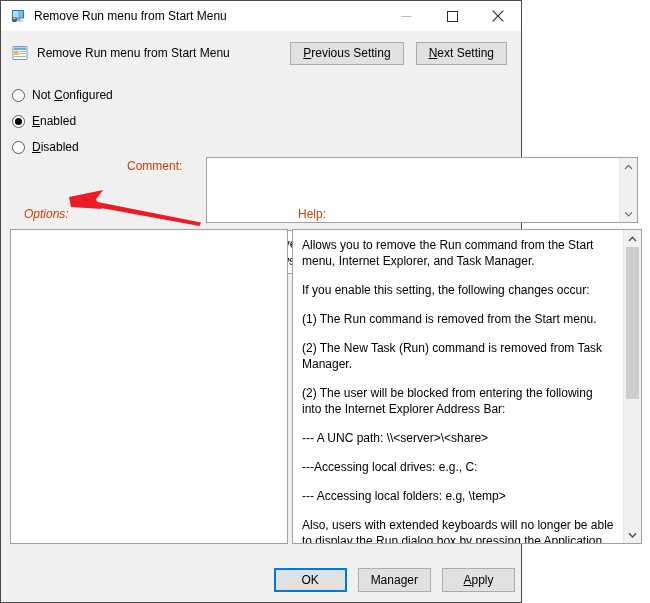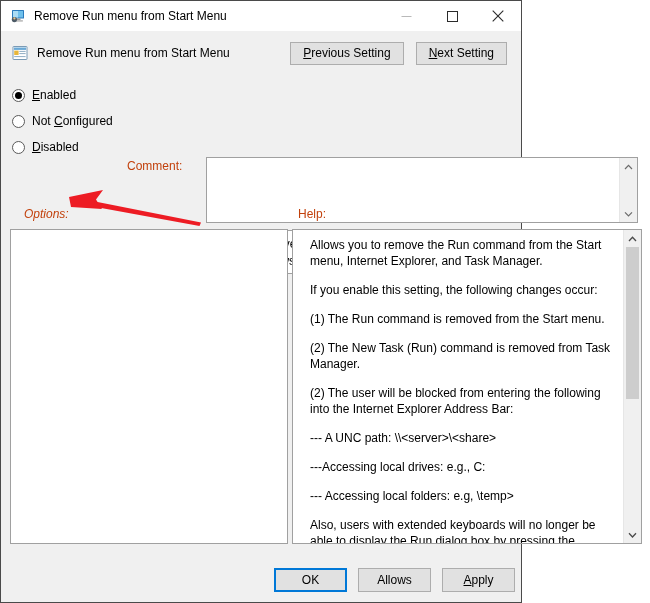--- a/index.html
+++ b/index.html
@@ -233,21 +233,21 @@
   #options-panel { left: 9px; top: 0; width: 278px; height: 315px; }
   #help-panel { left: 291px; top: 0; width: 350px; height: 315px; }
 
   .help-text {
     flex: 1;
     padding: 7px 9px 0 9px;
     font-size: 12px;
     line-height: 16px;
     overflow: hidden;
   }
-  .help-text p { margin: 0 0 13px 8px; }
+  .help-text p { margin: 0 0 13px 0; }
 
   
   .footer {
     height: 45px;
     flex: none;
     display: flex;
     align-items: center;
     justify-content: flex-end;
     padding-right: 6px;
     gap: 11px;
@@ -317,26 +317,26 @@
     <div class="nav-btns">
       <button class="btn"><u>P</u>revious Setting</button>
       <button class="btn"><u>N</u>ext Setting</button>
     </div>
   </div>
 
   <div class="form-area">
 
     <div class="radios">
       <div class="radio-row">
+        <span class="radio-mark"></span>
+        <span class="radio-label">Not <u>C</u>onfigured</span>
+      </div>
+      <div class="radio-row">
         <span class="radio-mark checked"></span>
         <span class="radio-label"><u>E</u>nabled</span>
-      </div>
-      <div class="radio-row">
-        <span class="radio-mark"></span>
-        <span class="radio-label">Not <u>C</u>onfigured</span>
       </div>
       <div class="radio-row">
         <span class="radio-mark"></span>
         <span class="radio-label"><u>D</u>isabled</span>
       </div>
     </div>
 
     <span class="field-label lbl-comment">Comment:</span>
     <span class="field-label lbl-supported">Supported on:</span>
 
@@ -420,17 +420,17 @@
           <svg width="9" height="6" viewBox="0 0 9 6">
               <polyline points="1,1.3 4.5,5 8,1.3" fill="none" stroke="#4a4a4a" stroke-width="1.3"></polyline>
             </svg>
         </div>
       </div>
     </div>
   </div>
 
   <div class="footer">
     <button class="btn default">OK</button>
-    <button class="btn">Allows</button>
+    <button class="btn">Manager</button>
     <button class="btn"><u>A</u>pply</button>
   </div>
 
 </div>
 
 </body></html>

